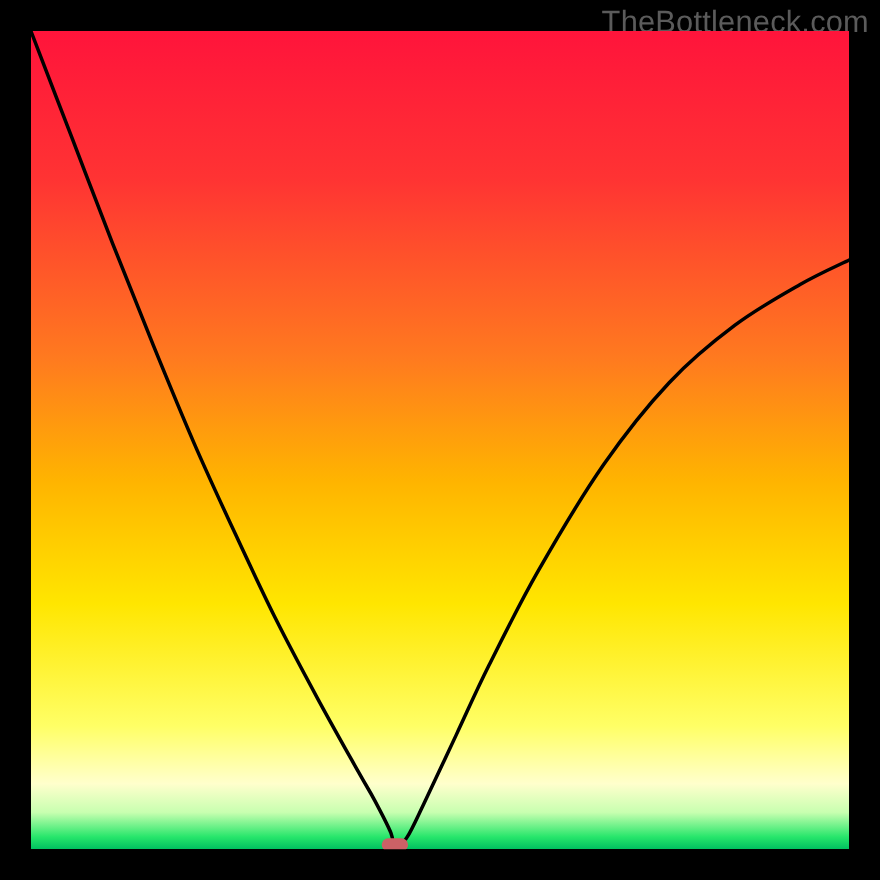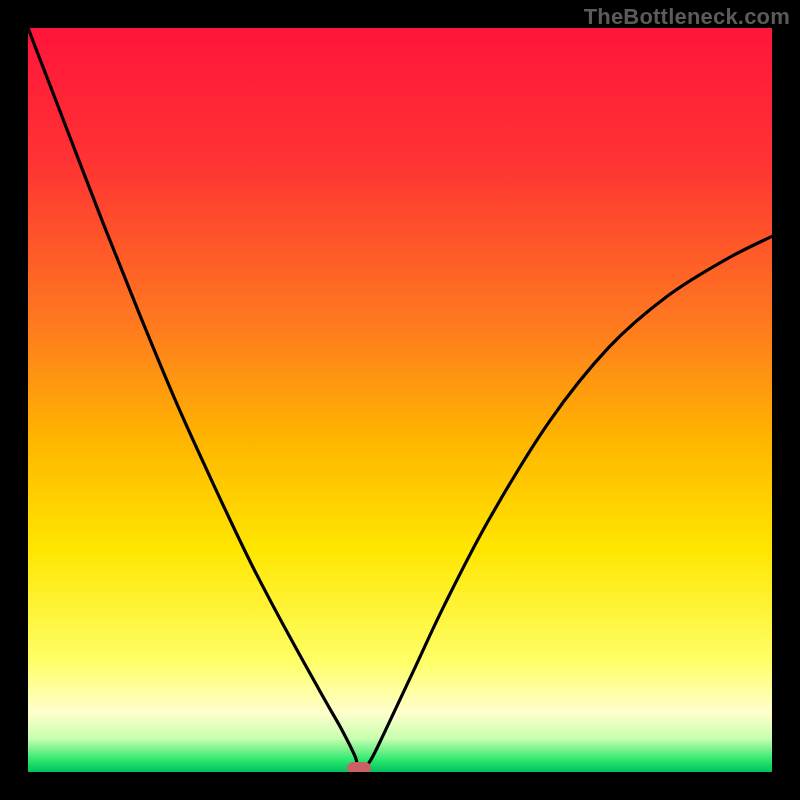--- a/index.html
+++ b/index.html
@@ -26,22 +26,22 @@
   }
   .gradient-bg {
     position: absolute;
     left: 0; top: 0; right: 0; bottom: 0;
   }
   .watermark {
     position: absolute;
     top: 4px;
     right: 10px;
     color: #5b5b5b;
-    font-size: 22px;
-    font-weight: 700;
+    font-size: 28px;
+    font-weight: 400;
     letter-spacing: 0.2px;
   }
   .curve {
     position: absolute;
     left: 0; top: 0;
   }
   .marker {
     position: absolute;
     width: 24px;
     height: 12px;

